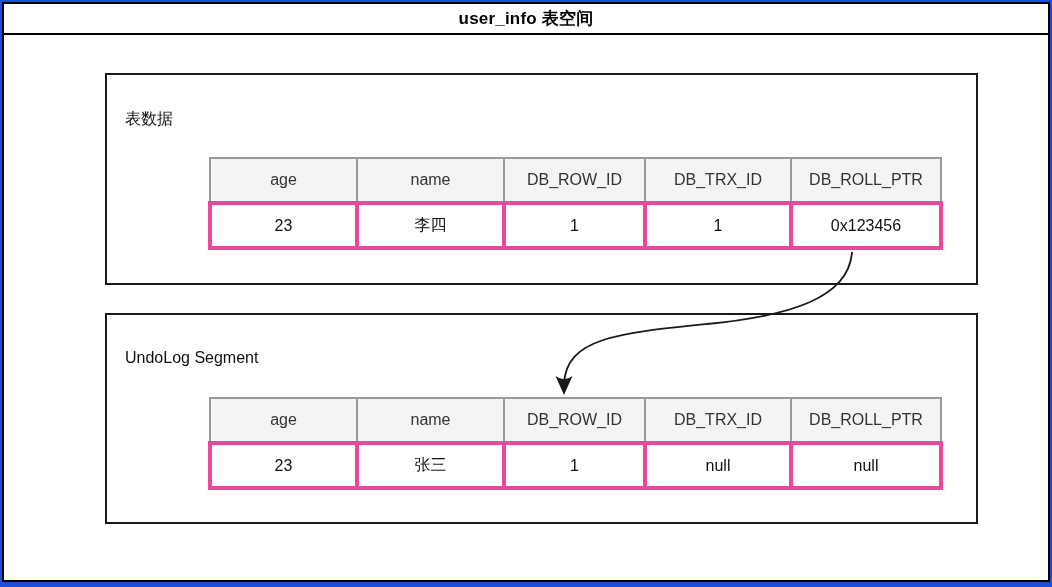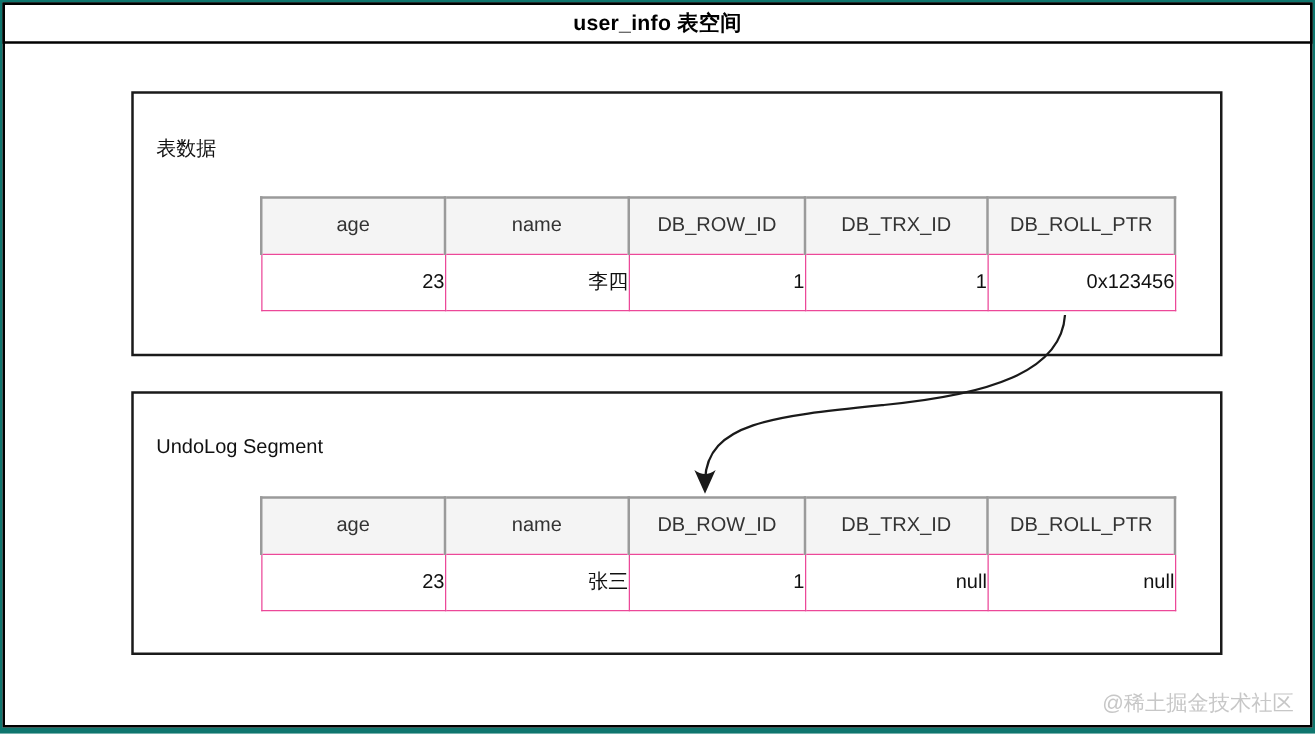--- a/index.html
+++ b/index.html
@@ -1,19 +1,19 @@
 <!DOCTYPE html>
 <html><head>
 <meta charset="utf-8">
 <style>
   * { margin: 0; padding: 0; box-sizing: border-box; }
   html, body { width: 1052px; height: 587px; background: #ffffff; overflow: hidden; }
   body { font-family: "Liberation Sans", "DejaVu Sans", sans-serif; color: #1a1a1a; }
 
-  .canvas { position: relative; width: 1052px; height: 587px; background: #0f766e; }
+  .canvas { position: relative; width: 1052px; height: 587px; background: #1d4ed8; }
 
   
   .outer-frame {
     position: absolute; left: 2px; top: 2px; width: 1048px; height: 580px;
     border: 2px solid #000000; background: #ffffff;
   }
   .title-bar {
     position: absolute; left: 2px; top: 2px; width: 1048px; height: 33px;
     border: 2px solid #000000;
     display: flex; align-items: center; justify-content: center;
@@ -40,22 +40,21 @@
   }
   table.t1 { top: 157px; }
   table.t2 { top: 397px; }
   table.dtable th {
     height: 45px; font-weight: 400; color: #333333;
     background: #f4f4f4;
     border: 2px solid #9a9a9a; border-bottom: 0;
   }
   table.dtable td {
     height: 45px; color: #111111; background: #ffffff;
-    border: 1px solid #ec4899;
-    text-align: right;
+    border: 4px solid #ec4899;
   }
 
   
   svg.arrow-overlay {
     position: absolute; left: 0; top: 0; width: 1052px; height: 587px;
     pointer-events: none;
   }
   .arrow-line { fill: none; stroke: #1a1a1a; stroke-width: 1.8; }
   .arrow-head { fill: #1a1a1a; stroke: none; }
 
@@ -138,15 +137,14 @@
         <td>null</td>
       </tr>
     </tbody>
   </table>
 
   <svg class="arrow-overlay" viewBox="0 0 1052 587" xmlns="http://www.w3.org/2000/svg">
     <path class="arrow-line" d="M 852 252 C 849 298, 790 316, 707 324 C 618 333, 566 338, 564 384"></path>
     <path class="arrow-head" d="M 564 395 L 555.5 376 Q 564 382.5 572.5 376 Z"></path>
   </svg>
 
-  <div class="watermark">@稀土掘金技术社区</div>
 
 </div>
 
 </body></html>

